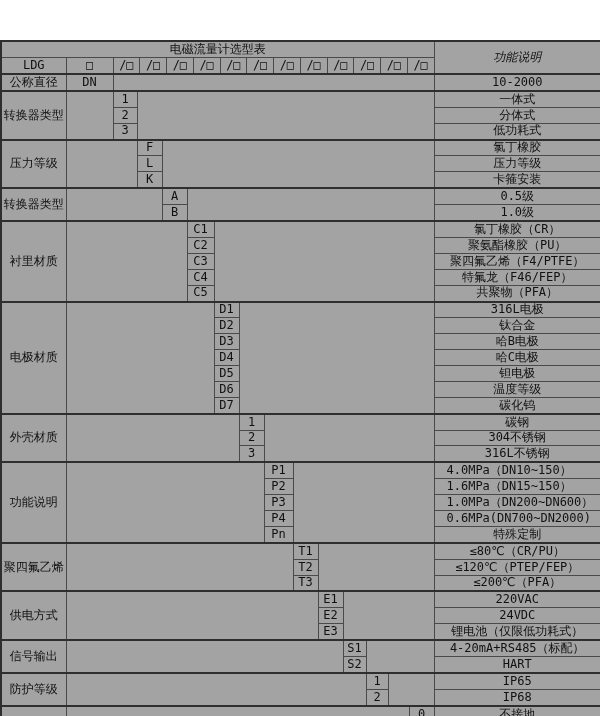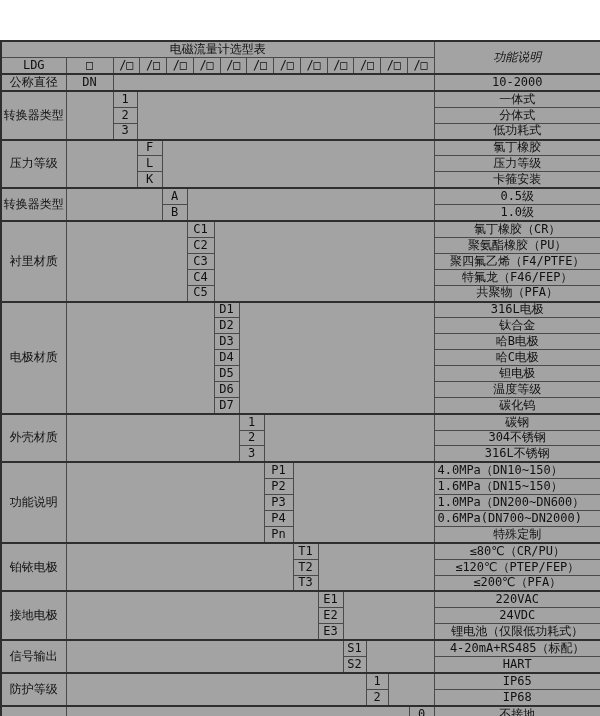--- a/index.html
+++ b/index.html
@@ -47,21 +47,21 @@
   }
   td.boxrow .segbox {
     flex: 1 1 0;
     display: flex;
     align-items: center;
     justify-content: center;
     border-left: 1px solid #4a4a4a;
     font-size: 12px;
   }
   td.boxrow .segbox:first-child { border-left: none; }
-  td.desc.left { text-align: left; padding-left: 3px; }
+  td.desc.left { text-align: left; padding-left: 12px; }
 </style>
 </head>
 <body>
 
 <div id="page">
 <table class="sel">
   <colgroup>
     <col style="width:65px">
         <col style="width:47px">
         <col style="width:24px">
@@ -248,37 +248,37 @@
   <tr>
     <td>P4</td>
     <td class="desc left">0.6MPa(DN700~DN2000)</td>
   </tr>
   <tr>
     <td>Pn</td>
     <td class="desc">特殊定制</td>
   </tr>
 
   <tr class="gs">
-    <td rowspan="3">铂铱电极</td>
+    <td rowspan="3">聚四氟乙烯</td>
     <td rowspan="3" class="gap" colspan="8"></td>
     <td>T1</td>
     <td rowspan="3" class="gap" colspan="5"></td>
     <td class="desc">≤80℃（CR/PU）</td>
   </tr>
   <tr>
     <td>T2</td>
     <td class="desc">≤120℃（PTEP/FEP）</td>
   </tr>
   <tr>
     <td>T3</td>
     <td class="desc">≤200℃（PFA）</td>
   </tr>
 
   <tr class="gs">
-    <td rowspan="3">接地电极</td>
+    <td rowspan="3">供电方式</td>
     <td rowspan="3" class="gap" colspan="9"></td>
     <td>E1</td>
     <td rowspan="3" class="gap" colspan="4"></td>
     <td class="desc">220VAC</td>
   </tr>
   <tr>
     <td>E2</td>
     <td class="desc">24VDC</td>
   </tr>
   <tr>

